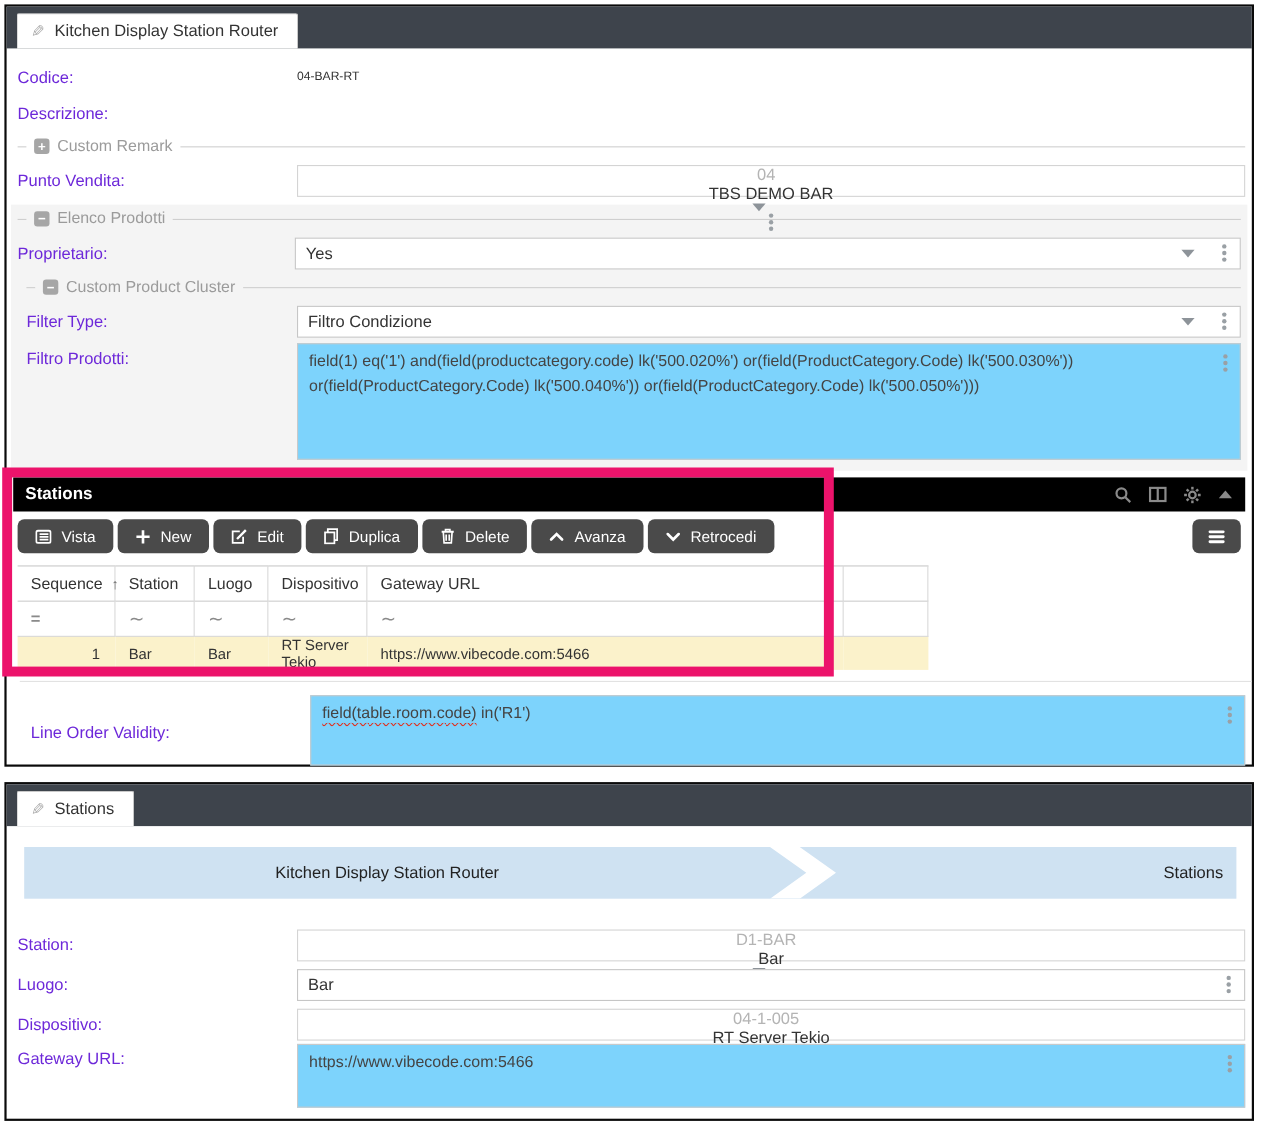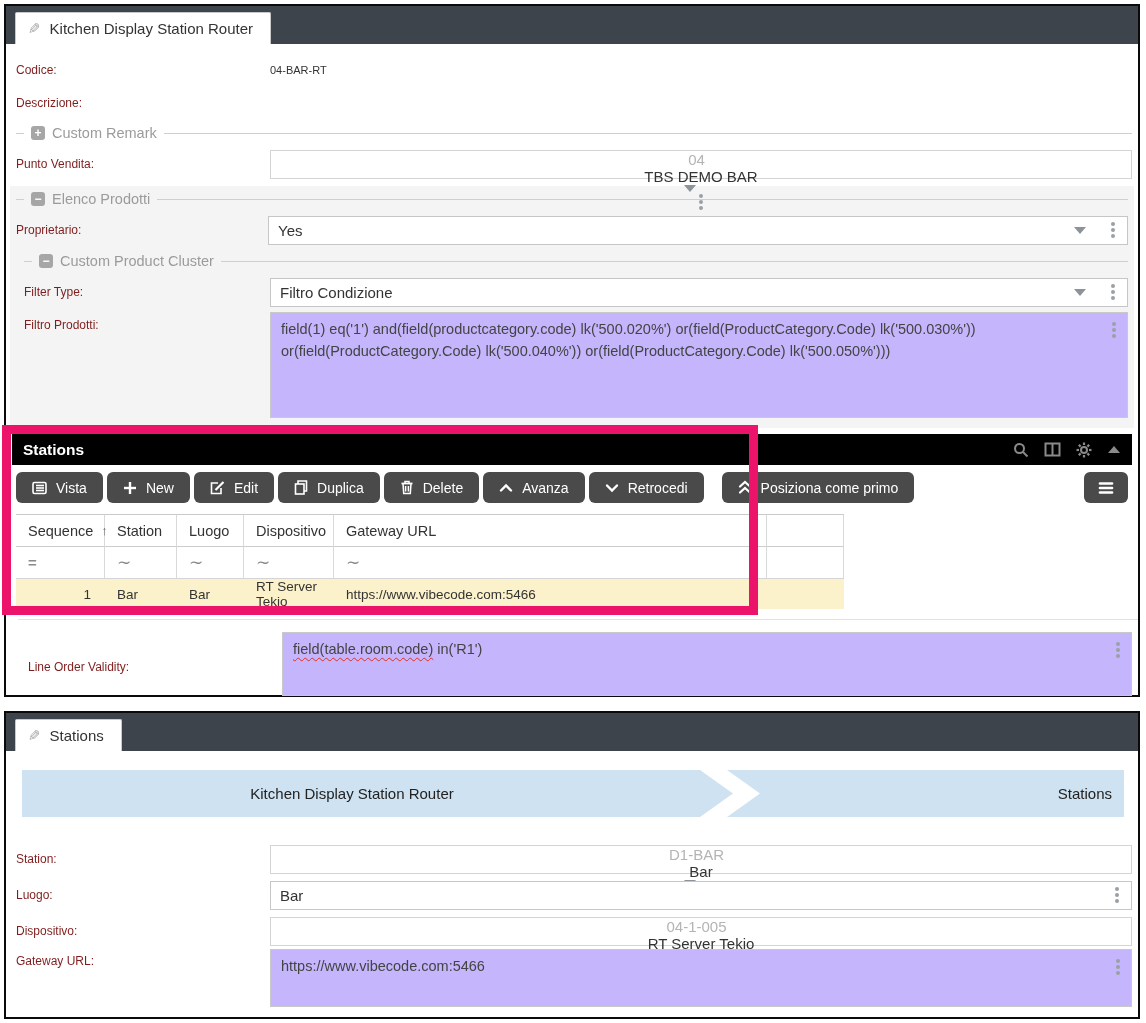--- a/index.html
+++ b/index.html
@@ -9,21 +9,21 @@
   #stations-panel { top:711px; height:308px; }
 
   .tabstrip { height:38px; background:#3e444c; display:flex; align-items:flex-end; padding-left:9px; }
   .tab { background:#fff; height:32px; display:flex; align-items:center; gap:9px; padding:0 17px 0 12px; font-size:15px; color:#333; border:1px solid #c9c9c9; border-bottom:none; border-radius:2px 2px 0 0; }
   .pencil { color:#a9a9a9; font-size:15px; transform:scaleX(-1); display:inline-block; }
 
   .form { padding:10px 6px 0 10px; }
   .frow { display:flex; align-items:center; min-height:32px; }
   .frow.h34 { min-height:34px; }
   .frow.h36 { min-height:36px; }
-  .flabel { flex:0 0 254px; font-size:12px; color:#7f1d1d; }
+  .flabel { flex:0 0 254px; font-size:15px; color:#6d28d9; }
   .lvl1 .flabel { flex-basis:252px; }
   .lvl2 .flabel { flex-basis:246px; }
   .plain-val { font-size:11px; color:#333; }
 
   .tinput { flex:1; height:29px; border:1px solid #c6c6c6; background:#fff; display:flex; align-items:center; padding:0 9px; position:relative; }
   .tinput.dark { border-color:#8f8f8f; }
   .tinput.ref { border-color:#d4d4d4;flex-direction:column; }
   .tinput .val { font-size:15px; color:#333; }
   .tinput .code { font-size:15px; color:#b4b4b4; margin-right:9px; }
   .spacer { flex:1; }
@@ -32,21 +32,21 @@
   .kebab i { width:4px; height:4px; border-radius:50%; background:#9aa0a5; }
 
   .ghead { display:flex; align-items:center; height:26px; gap:7px; font-size:14.5px; color:#9b9b9b; }
   .ghead .dash { width:8px; border-top:1px solid #cfcfcf; }
   .ghead .fill { flex:1; border-top:1px solid #cfcfcf; }
   .gicon { width:14px; height:14px; background:#a6a6a6; border-radius:3px; color:#fff; display:flex; align-items:center; justify-content:center; font-size:12px; font-weight:bold; line-height:1; cursor:pointer; }
 
   .groupbox { background:#f4f4f4; margin:4px -2px 0 -6px; padding:0 6px 10px 6px; }
   .lvl2box { margin-left:8px; }
 
-  .tarea { flex:1; border:1px solid #c9c9c9; background:#c4b5fd; padding:6px 30px 6px 10px; font-size:14.5px; color:#444; line-height:1.5; position:relative; }
+  .tarea { flex:1; border:1px solid #c9c9c9; background:#7dd3fc; padding:6px 30px 6px 10px; font-size:14.5px; color:#444; line-height:1.5; position:relative; }
   .tarea .kebab { position:absolute; right:8px; top:7px; }
   .tarea.big { height:106px; }
   .tarea.mid { height:64px; }
   .tarea.bot { height:58px; }
   .wavy { text-decoration:underline wavy #e0301e; text-decoration-thickness:1px; text-underline-offset:3px; }
 
   .stations { padding:0 6px; margin-top:6px; }
   .sbar { background:#000; color:#fff; height:31px; display:flex; align-items:center; padding:0 11px; }
   .sbar .title { font-size:15.5px; font-weight:bold; }
   .sbar .icons { margin-left:auto; display:flex; align-items:center; gap:15px; }
@@ -259,27 +259,20 @@
             <polyline points="2,8.5 7,3.5 12,8.5"></polyline>
           </svg>
         <span>Avanza</span>
       </button>
       <button class="tbtn">
         <svg width="14" height="12" viewBox="0 0 14 12" fill="none" stroke="#fff" stroke-width="2.4" stroke-linecap="round">
             <polyline points="2,3.5 7,8.5 12,3.5"></polyline>
           </svg>
         <span>Retrocedi</span>
       </button>
-      <button class="tbtn gap-left">
-        <svg width="14" height="15" viewBox="0 0 14 15" fill="none" stroke="#fff" stroke-width="2.2" stroke-linecap="round">
-            <polyline points="2,6.5 7,2 12,6.5"></polyline>
-            <polyline points="2,12.5 7,8 12,12.5"></polyline>
-          </svg>
-        <span>Posiziona come primo</span>
-      </button>
       <button class="tbtn menu-btn">
         <svg width="16" height="14" viewBox="0 0 16 14" stroke="#fff" stroke-width="2.6" stroke-linecap="round">
             <line x1="2" y1="2.5" x2="14" y2="2.5"></line>
             <line x1="2" y1="7" x2="14" y2="7"></line>
             <line x1="2" y1="11.5" x2="14" y2="11.5"></line>
           </svg>
       </button>
     </div>
 
     <div class="gridtable">

